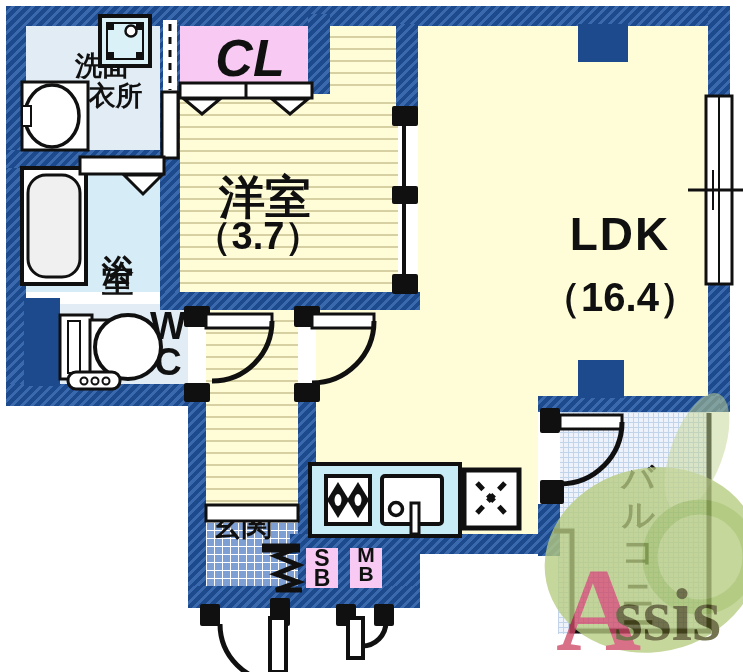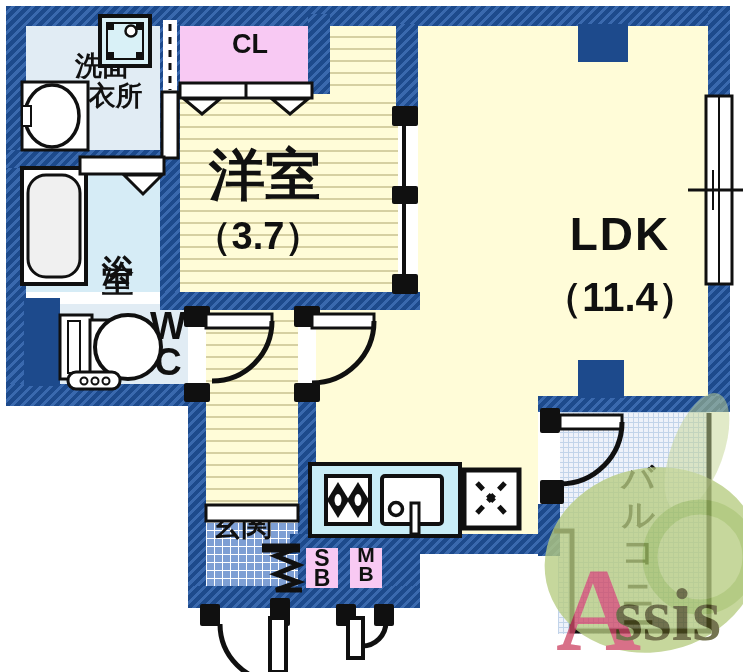--- a/index.html
+++ b/index.html
@@ -87,25 +87,25 @@
   <div class="stop" style="left:374px;top:604px;width:20px;height:22px;"></div>
 
   <div class="pink" style="left:306px;top:548px;width:32px;height:40px;"></div>
   <div class="pink" style="left:350px;top:548px;width:32px;height:40px;"></div>
 
   <div class="label" style="left:40px;top:52px;width:124px;font-size:27px;">
     <div>洗面</div>
     <div>脱衣所</div>
   </div>
   <div class="label vtext" style="left:100px;top:182px;height:110px;font-size:32px;letter-spacing:8px;">浴室</div>
-  <div class="label" style="left:195px;top:30px;width:110px;font-size:27px;">CL</div>
-  <div class="label" style="left:175px;top:144px;width:180px;font-size:56px;">洋室</div>
+  <div class="label" style="left:195px;top:30px;width:110px;font-size:52px;font-style:italic;">CL</div>
+  <div class="label" style="left:175px;top:172px;width:180px;font-size:46px;">洋室</div>
   <div class="label" style="left:158px;top:216px;width:200px;font-size:38px;">（3.7）</div>
   <div class="label" style="left:520px;top:209px;width:200px;font-size:46px;letter-spacing:2px;">LDK</div>
-  <div class="label" style="left:500px;top:275px;width:240px;font-size:40px;">（11.4）</div>
+  <div class="label" style="left:500px;top:275px;width:240px;font-size:40px;">（16.4）</div>
   <div class="label" style="left:144px;top:308px;width:48px;font-size:38px;line-height:0.95;">
     <div>W</div>
     <div>C</div>
   </div>
   <div class="label" style="left:206px;top:508px;width:72px;font-size:30px;">玄関</div>
   <div class="label" style="left:306px;top:548px;width:32px;font-size:23px;line-height:0.88;">
     <div>S</div>
     <div>B</div>
   </div>
   <div class="label" style="left:350px;top:546px;width:32px;font-size:21px;line-height:0.9;">

